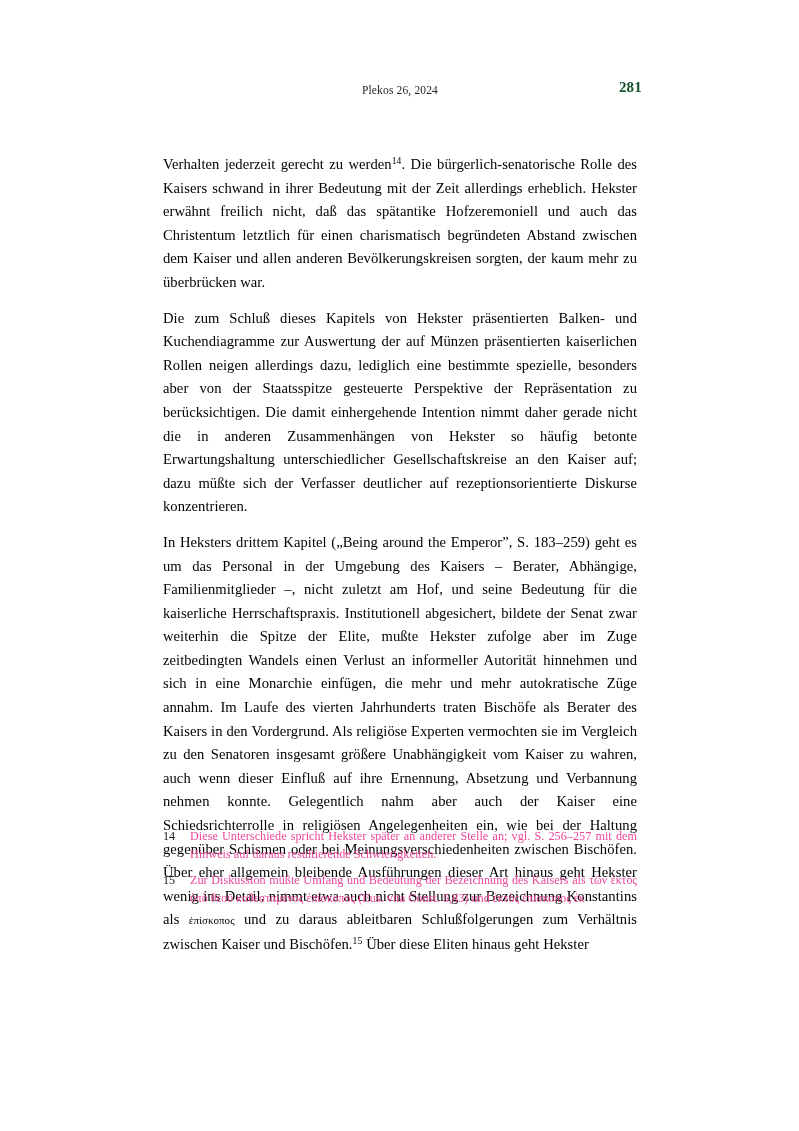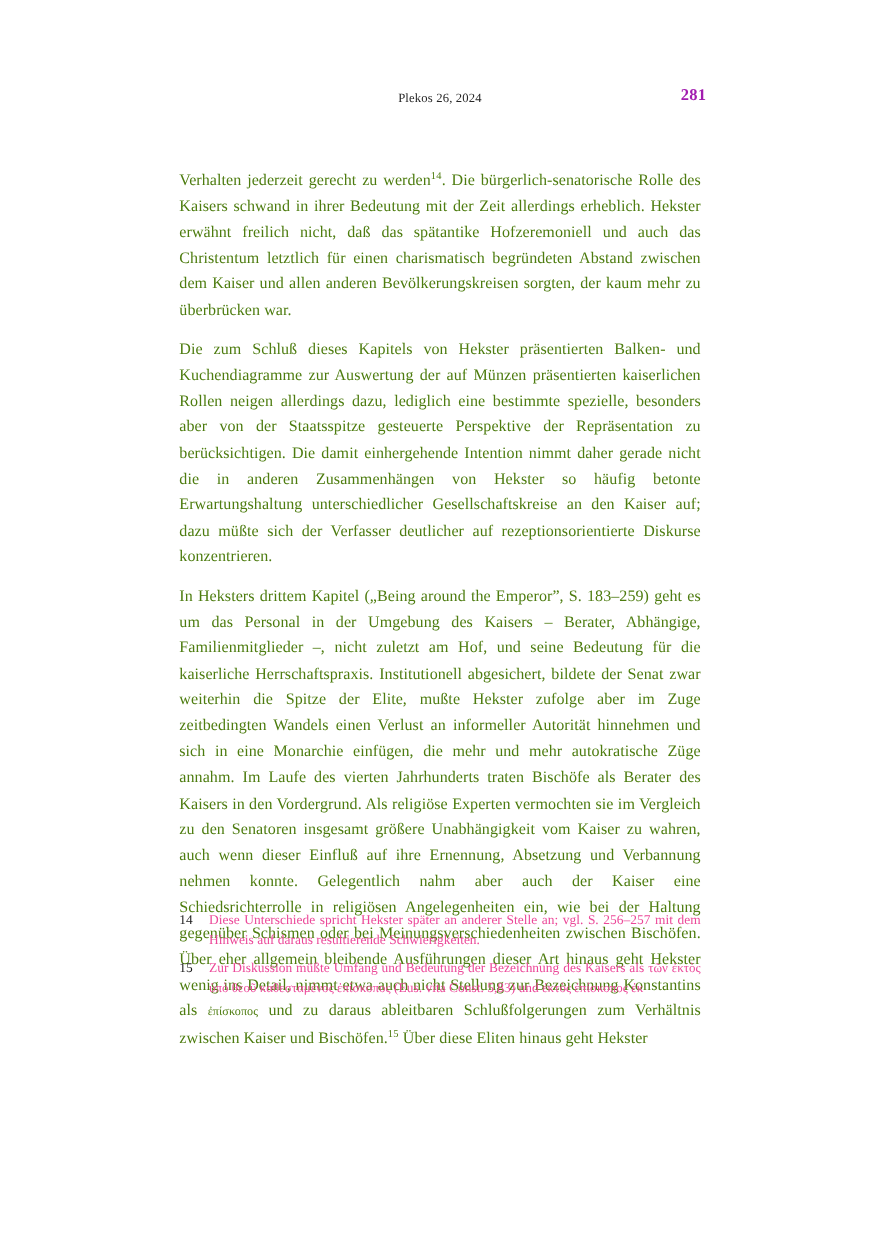--- a/index.html
+++ b/index.html
@@ -40,40 +40,40 @@
     font-size: 11.5px;
     letter-spacing: 0.15px;
     color: #262626;
   }
   .running-head .folio {
     position: absolute;
     right: -5px;
     top: -5px;
     font-size: 15px;
     font-weight: bold;
-    color: #a21caf;
+    color: #14532d;
     letter-spacing: 0.2px;
   }
 
   
   .textblock {
     position: absolute;
     top: 141px;
     left: 163px;
     width: 474px;
   }
 
   p.para {
     margin: 0 0 12px 0;
     font-size: 14.6px;
     line-height: 23.6px;
     text-align: justify;
     text-justify: inter-word;
     hyphens: manual;
-    color: #4d7c0f;
+    color: #000000;
     letter-spacing: 0.05px;
   }
   p.para:last-child { margin-bottom: 0; }
 
   sup.fnref {
     font-size: 9.5px;
     vertical-align: 0.55em;
     line-height: 0;
     letter-spacing: 0.2px;
   }

